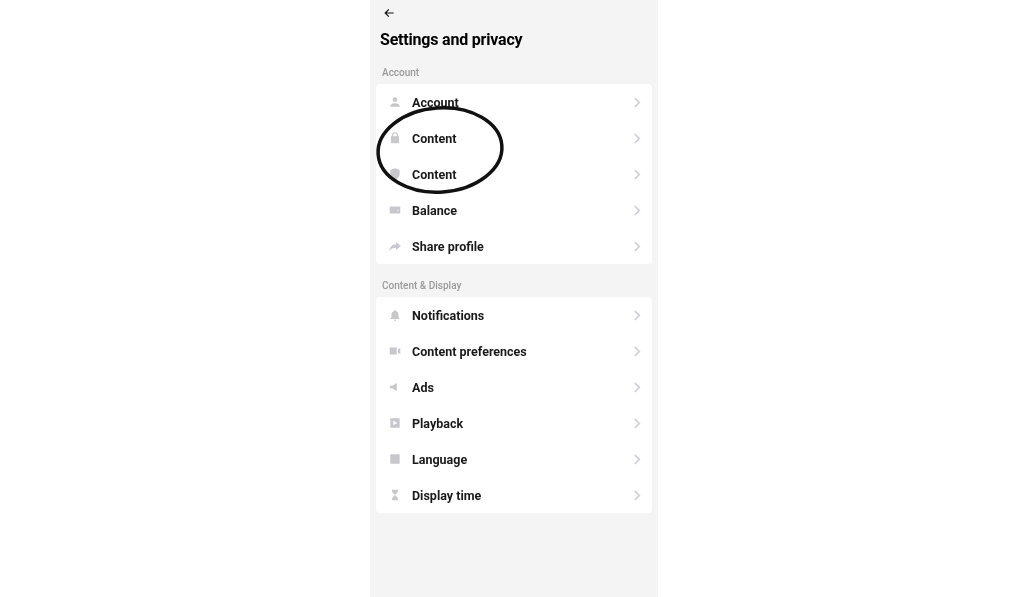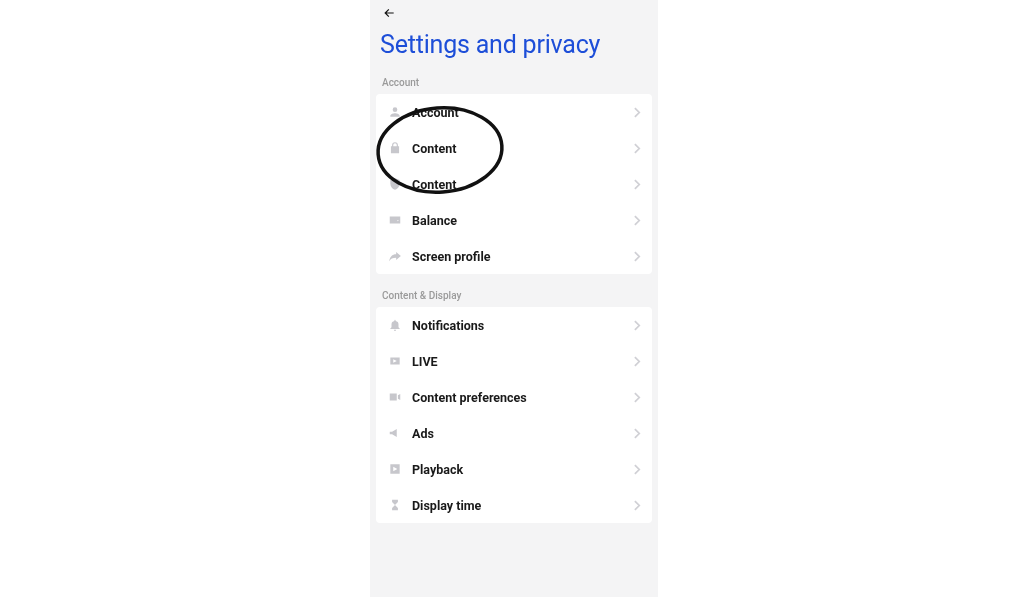--- a/index.html
+++ b/index.html
@@ -32,24 +32,24 @@
     width: 24px;
     height: 18px;
     display: flex;
     align-items: center;
     justify-content: flex-start;
     cursor: pointer;
   }
   .back-btn svg { width: 18px; height: 14px; }
   .title {
     padding: 8px 10px 12px 10px;
-    font-size: 25px;
-    font-weight: 400;
+    font-size: 16px;
+    font-weight: 700;
     letter-spacing: -0.2px;
-    color: #1d4ed8;
+    color: #000000;
   }
   .section-label {
     padding: 6px 12px 4px 12px;
     font-size: 10px;
     color: #9a9a9a;
     font-weight: 500;
   }
   .card {
     background: #ffffff;
     margin: 2px 6px 10px 6px;
@@ -174,21 +174,21 @@
             </svg>
           </span>
       </div>
 
       <div class="row">
         <span class="icon">
           <svg viewBox="0 0 24 24">
               <path d="M14 9V5l8 7-8 7v-4c-6 0-10 2-12 6 1-6 4-12 12-12z"></path>
             </svg>
         </span>
-        <span class="label">Screen profile</span>
+        <span class="label">Share profile</span>
         <span class="chev">
             <svg viewBox="0 0 8 12">
               <polyline points="1,1 6,6 1,11"></polyline>
             </svg>
           </span>
       </div>
 
     </div>
 
     <div class="section-label">Content &amp; Display</div>
@@ -201,33 +201,20 @@
             </svg>
         </span>
         <span class="label">Notifications</span>
         <span class="chev">
             <svg viewBox="0 0 8 12">
               <polyline points="1,1 6,6 1,11"></polyline>
             </svg>
           </span>
       </div>
 
-      <div class="row">
-        <span class="icon">
-          <svg viewBox="0 0 24 24">
-              <path d="M4 6h16v12H4zM9 9v6l6-3z"></path>
-            </svg>
-        </span>
-        <span class="label">LIVE</span>
-        <span class="chev">
-            <svg viewBox="0 0 8 12">
-              <polyline points="1,1 6,6 1,11"></polyline>
-            </svg>
-          </span>
-      </div>
 
 
       <div class="row">
         <span class="icon">
           <svg viewBox="0 0 24 24">
               <path d="M3 6h12v12H3zM17 9l4-2v10l-4-2z"></path>
             </svg>
         </span>
         <span class="label">Content preferences</span>
         <span class="chev">
@@ -258,20 +245,33 @@
             </svg>
         </span>
         <span class="label">Playback</span>
         <span class="chev">
             <svg viewBox="0 0 8 12">
               <polyline points="1,1 6,6 1,11"></polyline>
             </svg>
           </span>
       </div>
 
+      <div class="row">
+        <span class="icon">
+          <svg viewBox="0 0 24 24">
+              <path d="M4 4h16v16H4zM8 8h8M10 8l-2 8M14 8l2 8M8 14h8"></path>
+            </svg>
+        </span>
+        <span class="label">Language</span>
+        <span class="chev">
+            <svg viewBox="0 0 8 12">
+              <polyline points="1,1 6,6 1,11"></polyline>
+            </svg>
+          </span>
+      </div>
 
       <div class="row">
         <span class="icon">
           <svg viewBox="0 0 24 24">
               <path d="M7 3h10v4l-5 5 5 5v4H7v-4l5-5-5-5z"></path>
             </svg>
         </span>
         <span class="label">Display time</span>
         <span class="chev">
             <svg viewBox="0 0 8 12">

